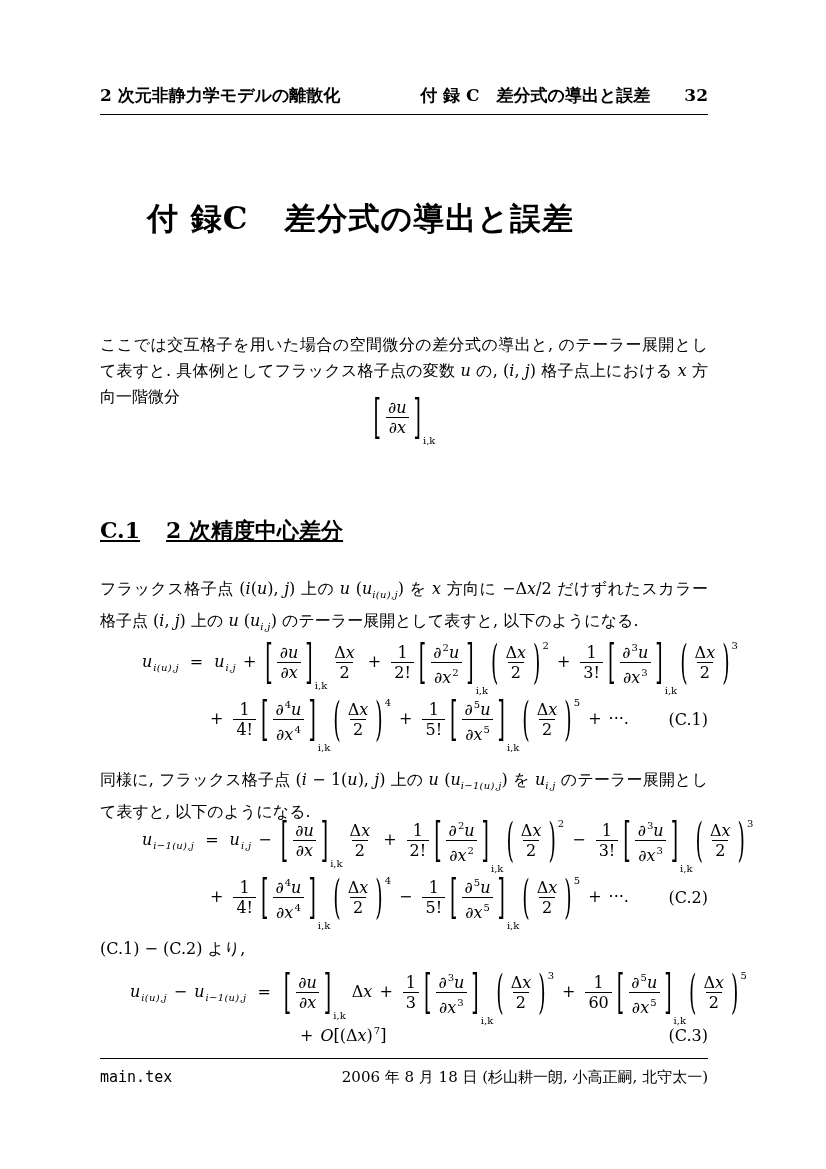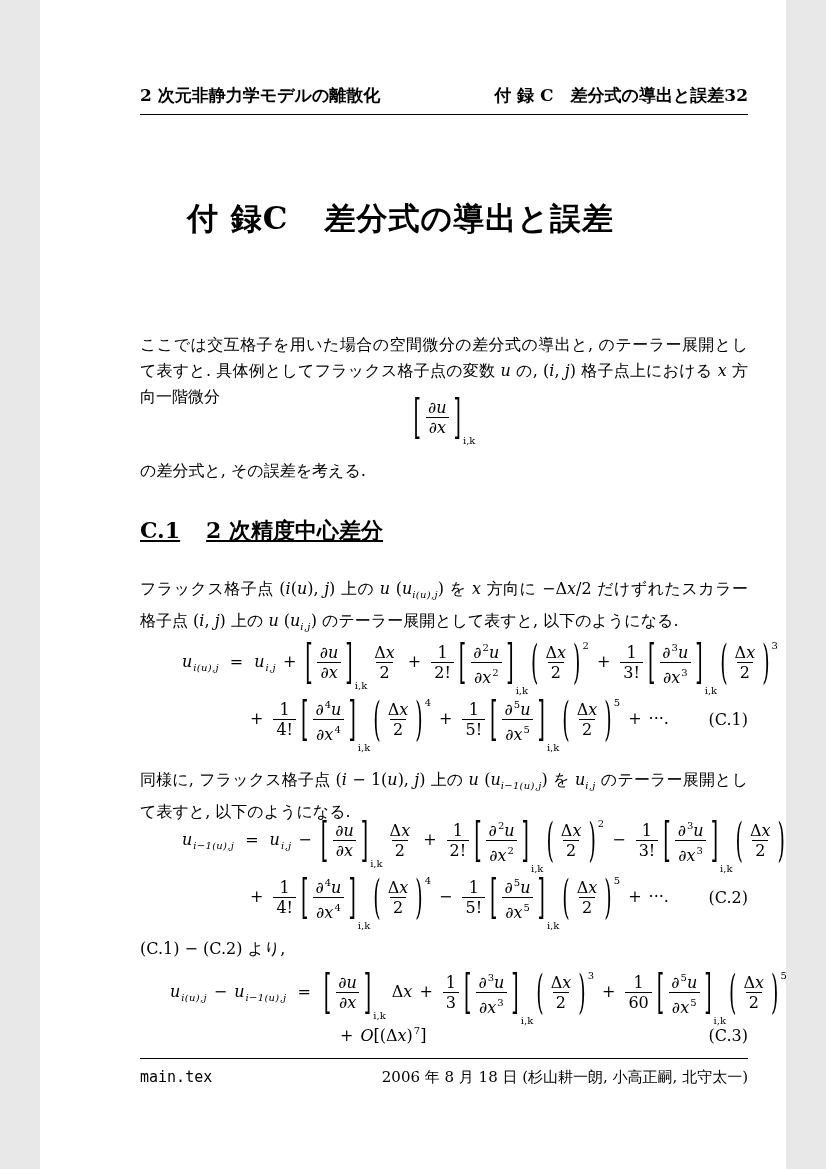--- a/index.html
+++ b/index.html
@@ -1,24 +1,24 @@
 <!DOCTYPE html>
 <html lang="ja"><head>
 <meta charset="utf-8">
 <style>
   html,body{margin:0;padding:0;background:#e8e8e8;}
-  .page{position:relative;width:746px;height:1169px;background:#ffffff;color:#000;
+  .page{position:relative;width:826px;height:1169px;background:#ffffff;color:#000;
         font-family:"DejaVu Serif","Liberation Serif",serif;font-size:16px;overflow:hidden;margin:0 auto;}
   .content{position:absolute;left:100px;top:0;width:608px;height:1169px;}
   .abs{position:absolute;left:0;width:608px;}
 
   
   .runhead{display:flex;justify-content:space-between;align-items:baseline;
            border-bottom:1.5px solid #000;padding-bottom:7px;font-weight:bold;font-size:17px;}
-  .runhead .right{display:flex;align-items:baseline;}
+  .runhead .right{display:flex;gap:34px;align-items:baseline;}
   .runfoot{border-top:1.5px solid #000;padding-top:9px;display:flex;justify-content:space-between;
            align-items:baseline;font-size:15px;}
   .tt{font-family:"DejaVu Sans Mono","Liberation Mono",monospace;font-size:15px;}
 
   
   .chapter{font-size:31px;font-weight:bold;letter-spacing:1px;margin-left:47px;}
   .chapter .gap{display:inline-block;width:36px;}
   .section{font-size:22px;font-weight:bold;text-decoration:underline;}
   .section .gap{display:inline-block;width:26px;}
 
@@ -76,21 +76,20 @@
             <span class="fence">[</span>
             <span class="ginner"><span class="mfrac">
                 <span class="num"><span class="mi">∂u</span></span>
                 <span class="den"><span class="mi">∂x</span></span>
               </span></span>
             <span class="fence">]</span>
             <span class="gsub">i,k</span>
           </span></span>
     </div>
 
-    <div class="abs para" style="top:458px"><span class="rt">の差分式と, その誤差を考える.</span></div>
 
     <div class="abs section" style="top:516px">
       <span>C.1</span><span class="gap"></span><span>2 次精度中心差分</span>
     </div>
 
     <div class="abs para" style="top:576px"><span class="rt">フラックス格子点 (</span><span class="rt-it">i</span><span class="rt">(</span><span class="rt-it">u</span><span class="rt">), </span><span class="rt-it">j</span><span class="rt">) 上の </span><span class="rt-it">u</span><span class="rt"> (</span><span class="rt-it">u</span><span class="rt-sub">i(u),j</span><span class="rt">) を </span><span class="rt-it">x</span><span class="rt"> 方向に −Δ</span><span class="rt-it">x</span><span class="rt">/2 だけずれたスカラー格子点 (</span><span class="rt-it">i</span><span class="rt">, </span><span class="rt-it">j</span><span class="rt">) 上の </span><span class="rt-it">u</span><span class="rt"> (</span><span class="rt-it">u</span><span class="rt-sub">i,j</span><span class="rt">) のテーラー展開として表すと, 以下のようになる.</span></div>
 
     <div class="abs" style="top:638px">
       <div class="eqrow">
         <span class="eqmath" style="margin-left:42px"><span class="mi">u</span><span class="msub">i(u),j</span><span class="mrel">=</span><span class="mi">u</span><span class="msub">i,j</span><span class="mop">+</span><span class="mgrp">

